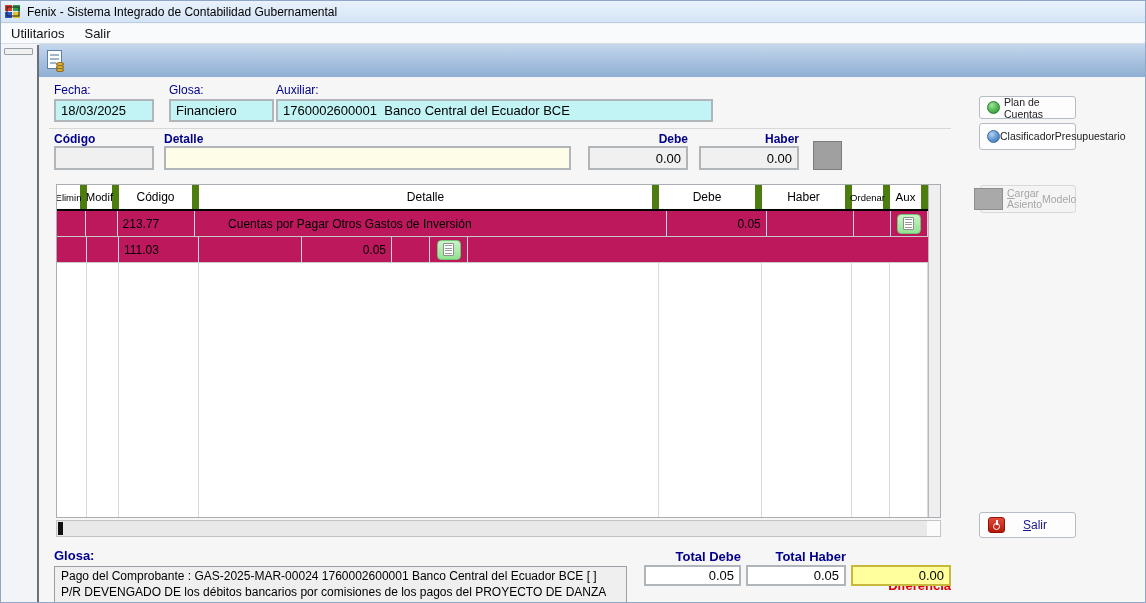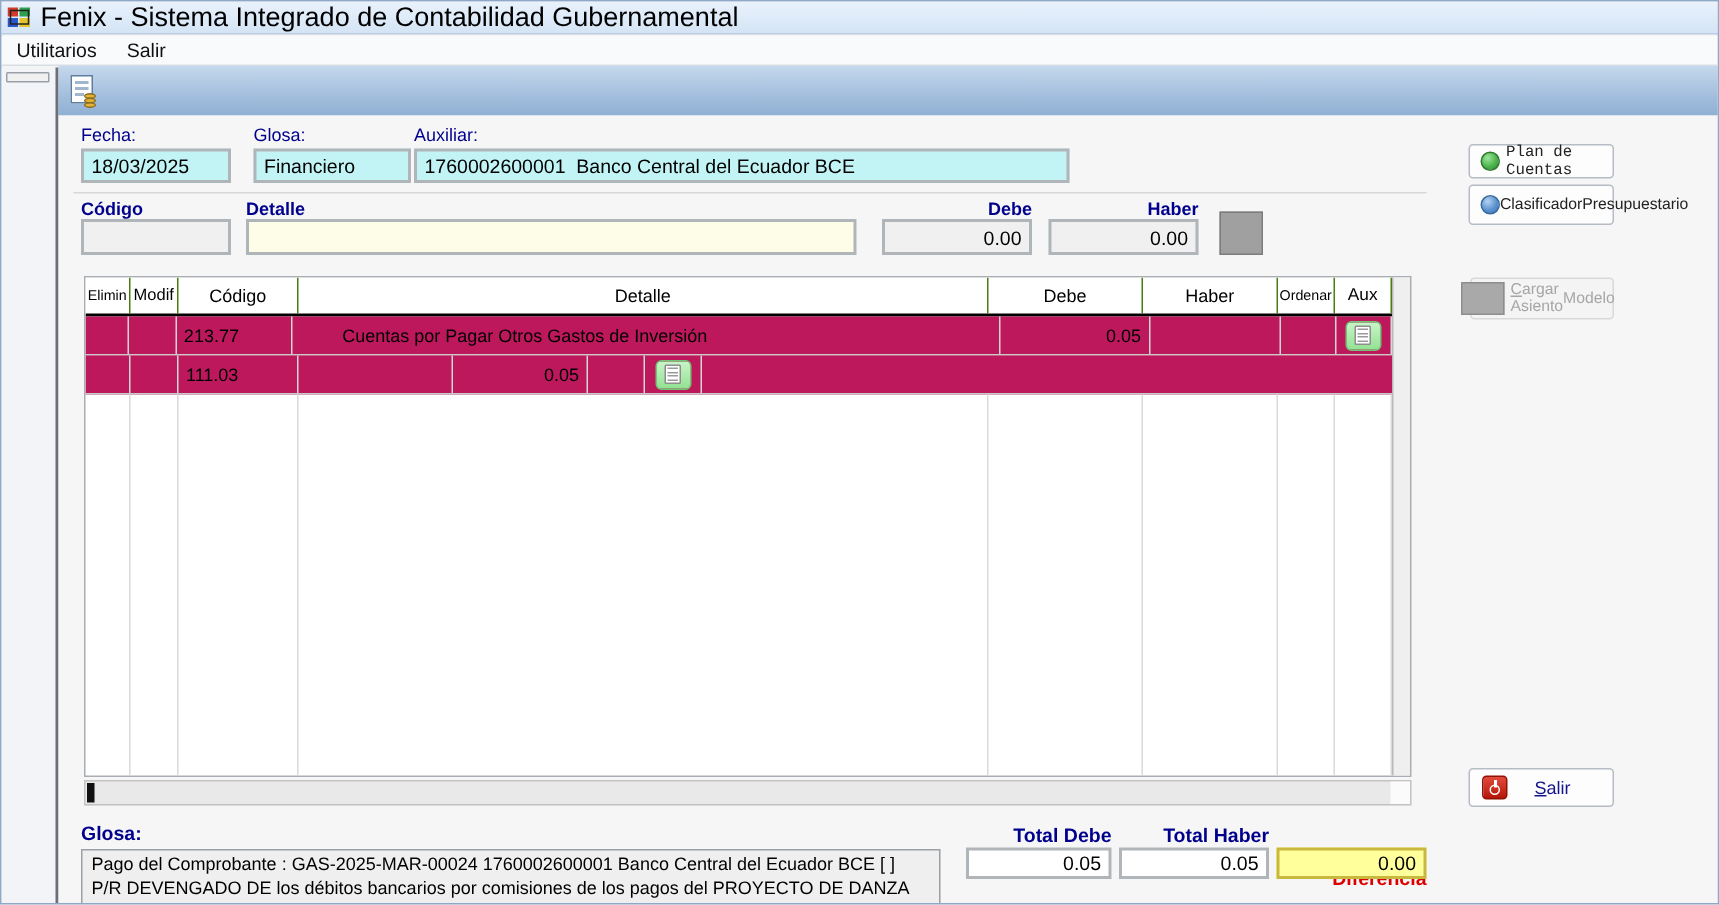--- a/index.html
+++ b/index.html
@@ -12,21 +12,21 @@
     border: 1px solid #8fa8c8;
   }
   
   .titlebar {
     position:absolute; left:0; top:0; width:1146px; height:22px;
     background: linear-gradient(180deg,#e9f2fc 0%,#d4e4f5 100%);
     border-bottom:1px solid #b9cde4;
     display:flex; align-items:center; padding-left:4px;
   }
   .app-icon { width:16px; height:16px; display:inline-block; margin-right:6px; }
-  .title-text { font-size:18px; color:#000; }
+  .title-text { font-size:12px; color:#000; }
   .menubar {
     position:absolute; left:0; top:23px; width:1146px; height:20px;
     background:#f8fafc; display:flex; align-items:center;
     border-bottom:1px solid #d8dee6;
   }
   .menu-item { font-size:13px; color:#111; padding:2px 10px; cursor:default; }
   
   .left-strip {
     position:absolute; left:0; top:44px; width:36px; height:559px;
     background:#f2f4f7;
@@ -75,21 +75,21 @@
   }
   
   .grid-wrap {
     position:absolute; left:17px; top:107px; width:885px; height:334px;
     background:#fff; border:1px solid #a8aeb4; display:flex;
   }
   .grid-area { width:871px; height:100%; display:flex; flex-direction:column; overflow:hidden; }
   .g-head { display:flex; height:26px; border-bottom:2px solid #000; background:#fff; }
   .h-cell {
     display:flex; align-items:center; justify-content:center;
-    border-right:1px solid #4d7c0f; color:#000; height:100%;
+    border-right:7px solid #4d7c0f; color:#000; height:100%;
   }
   .g-row { display:flex; height:26px; border-bottom:1px solid #c9c9c9; background:#be185d; }
   .g-cell {
     display:flex; align-items:center; font-size:12px; color:#000;
     border-right:1px solid #d6d6d6; height:100%; overflow:hidden; white-space:nowrap;
   }
   .g-fill { display:flex; flex:1; }
   .f-cell { border-right:1px solid #dadada; height:100%; }
   .aux-btn {
     width:24px; height:20px; margin:0 auto; border-radius:4px; cursor:pointer;
@@ -290,21 +290,21 @@
   <input class="total-fld" style="left: 605px; top: 488px; width: 97px;" readonly="" value="0.05">
 
   <span class="lbl lbl-b" style="left:707px; top:472px; width:100px; text-align:right; font-size:13px;">Total Haber</span>
   <input class="total-fld" style="left: 707px; top: 488px; width: 100px;" readonly="" value="0.05">
 
   <span class="lbl lbl-b red" style="left:812px; top:472px; width:100px; text-align:right; font-size:13px;">Diferencia</span>
   <input class="total-fld diff" style="left: 812px; top: 488px; width: 100px;" readonly="" value="0.00">
 
   <div class="side-btn" style="left:940px; top:19px; width:97px; height:23px;">
     <span class="sphere sphere-green"></span>
-    <span style="font-size:10.5px;font-family:Liberation Mono, monospace;">Plan de Cuentas</span>
+    <span style="font-size:10.5px;">Plan de Cuentas</span>
   </div>
 
   <div class="side-btn" style="left:940px; top:46px; width:97px; height:27px;">
     <span class="sphere sphere-blue"></span>
     <span class="two-line" style="margin-left:-4px;">
       <span>Clasificador</span>
       <span>Presupuestario</span>
     </span>
   </div>
 

